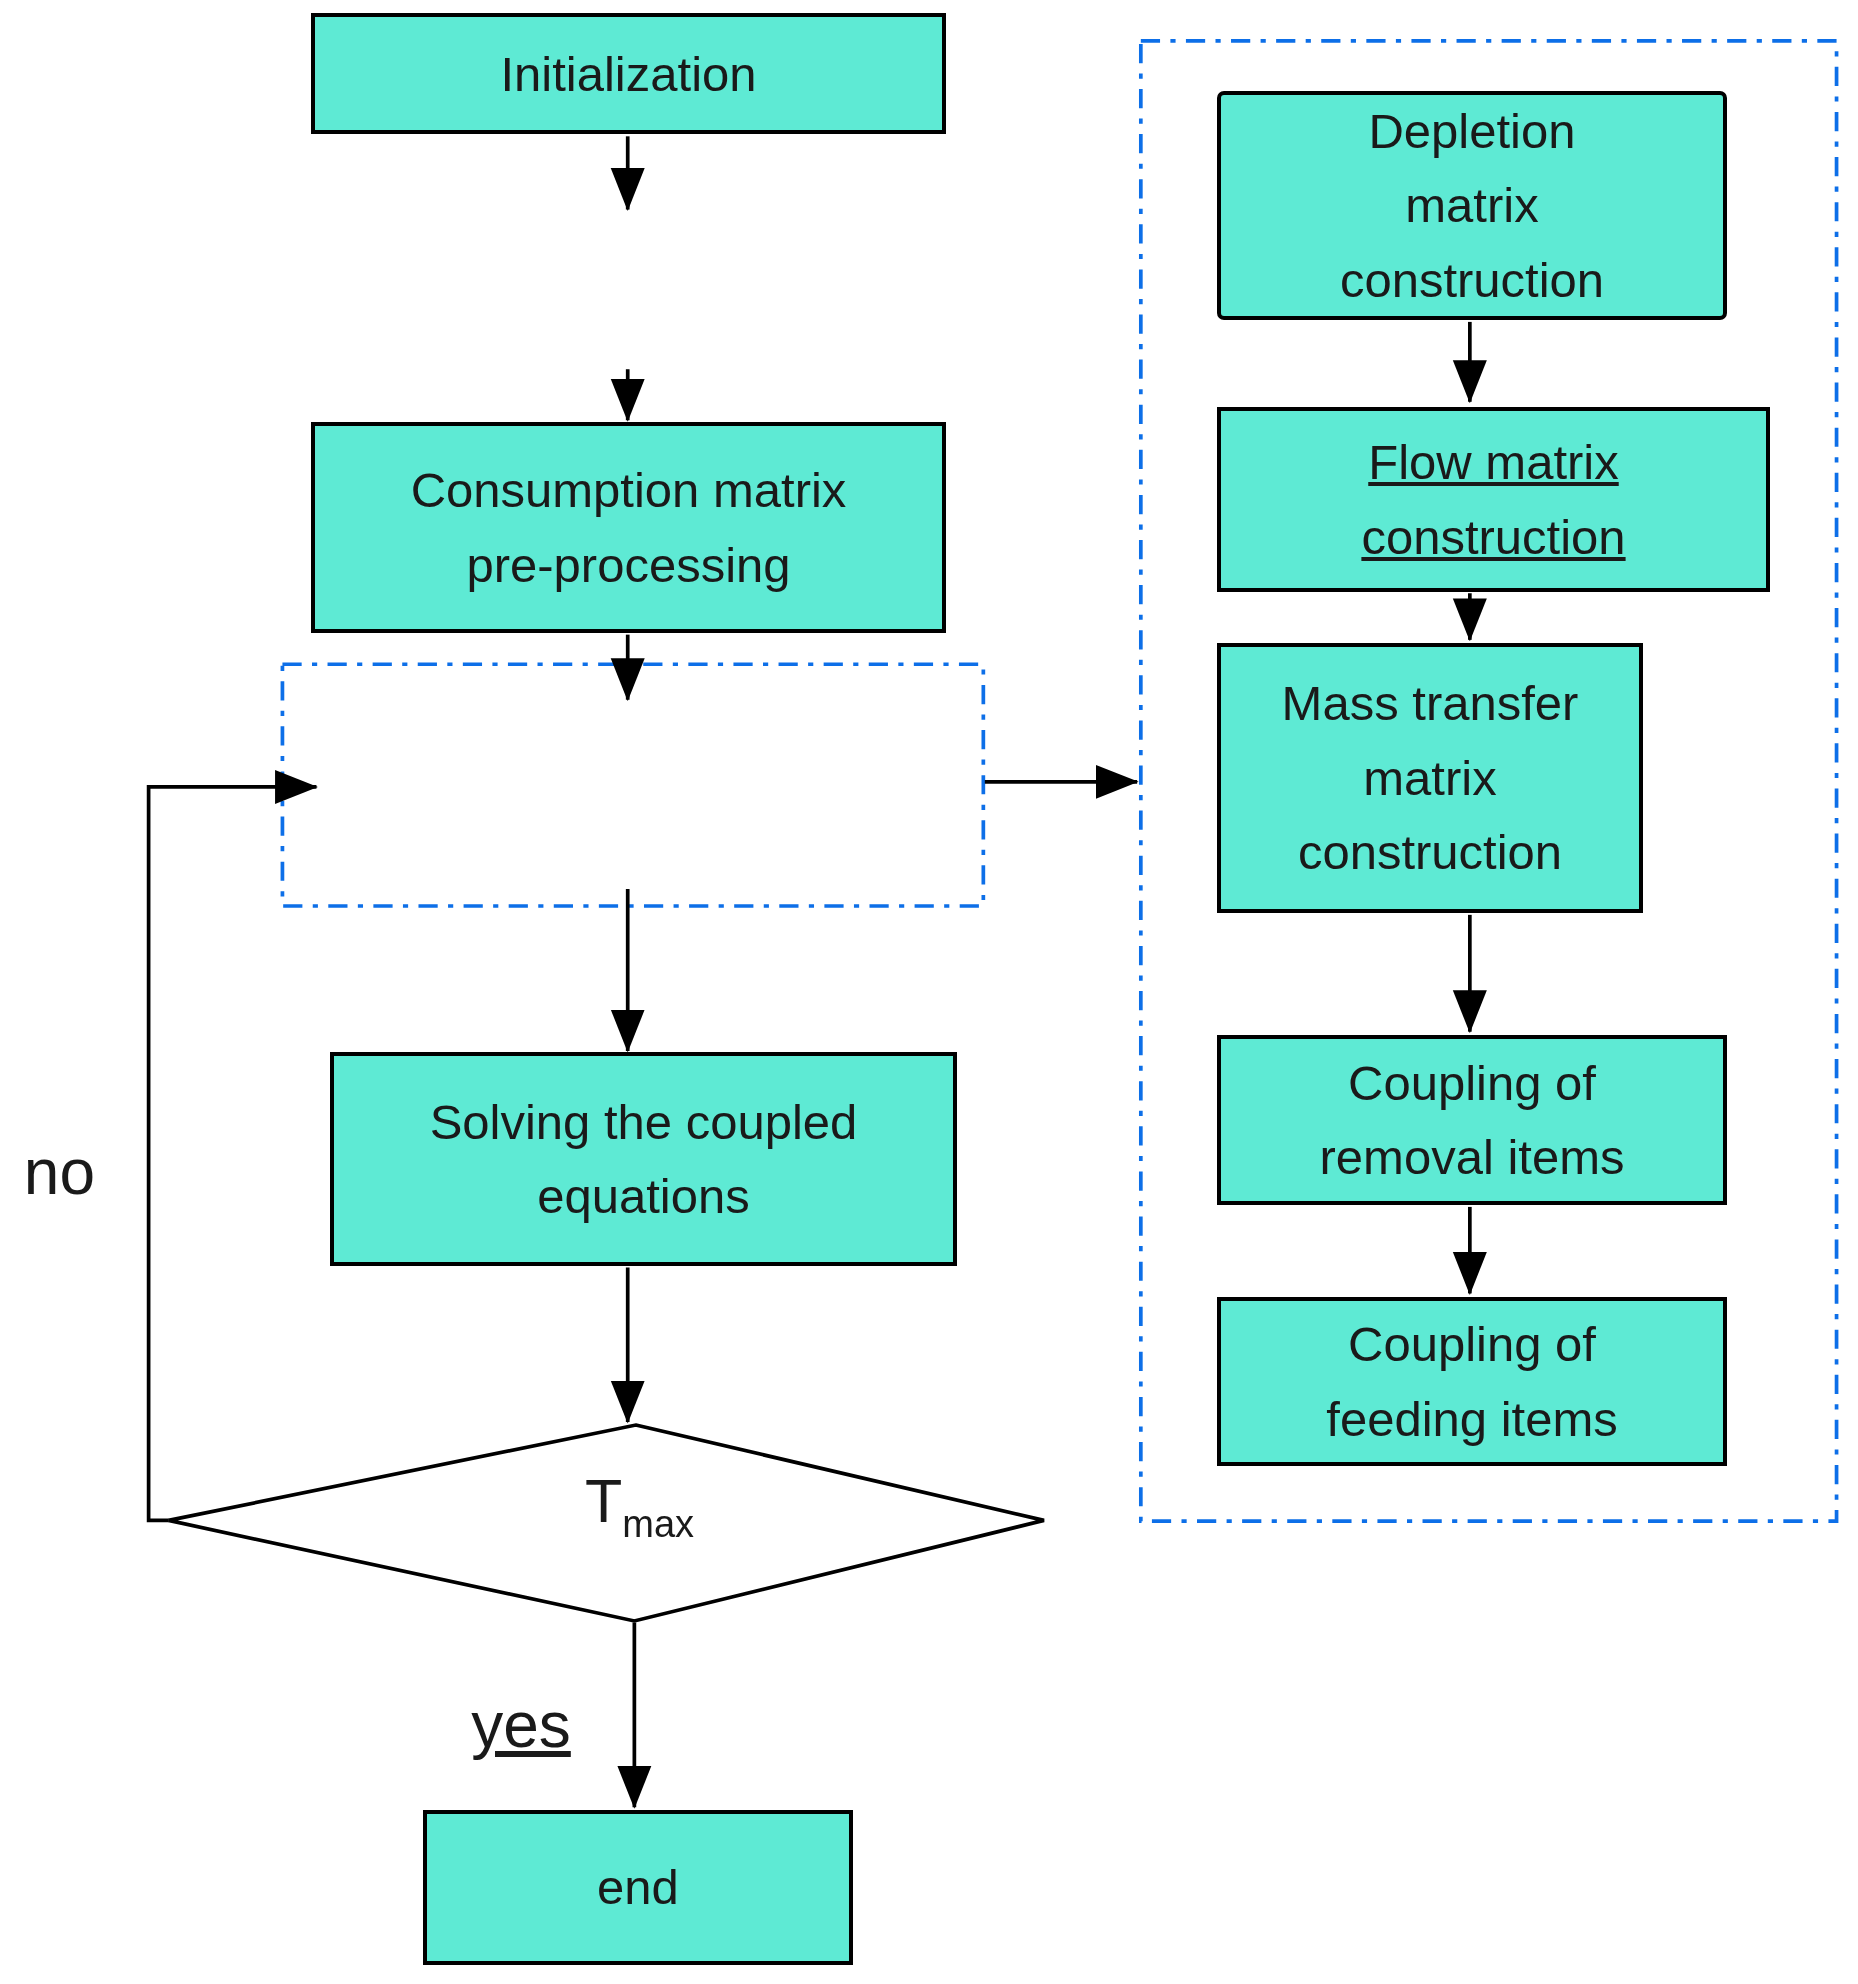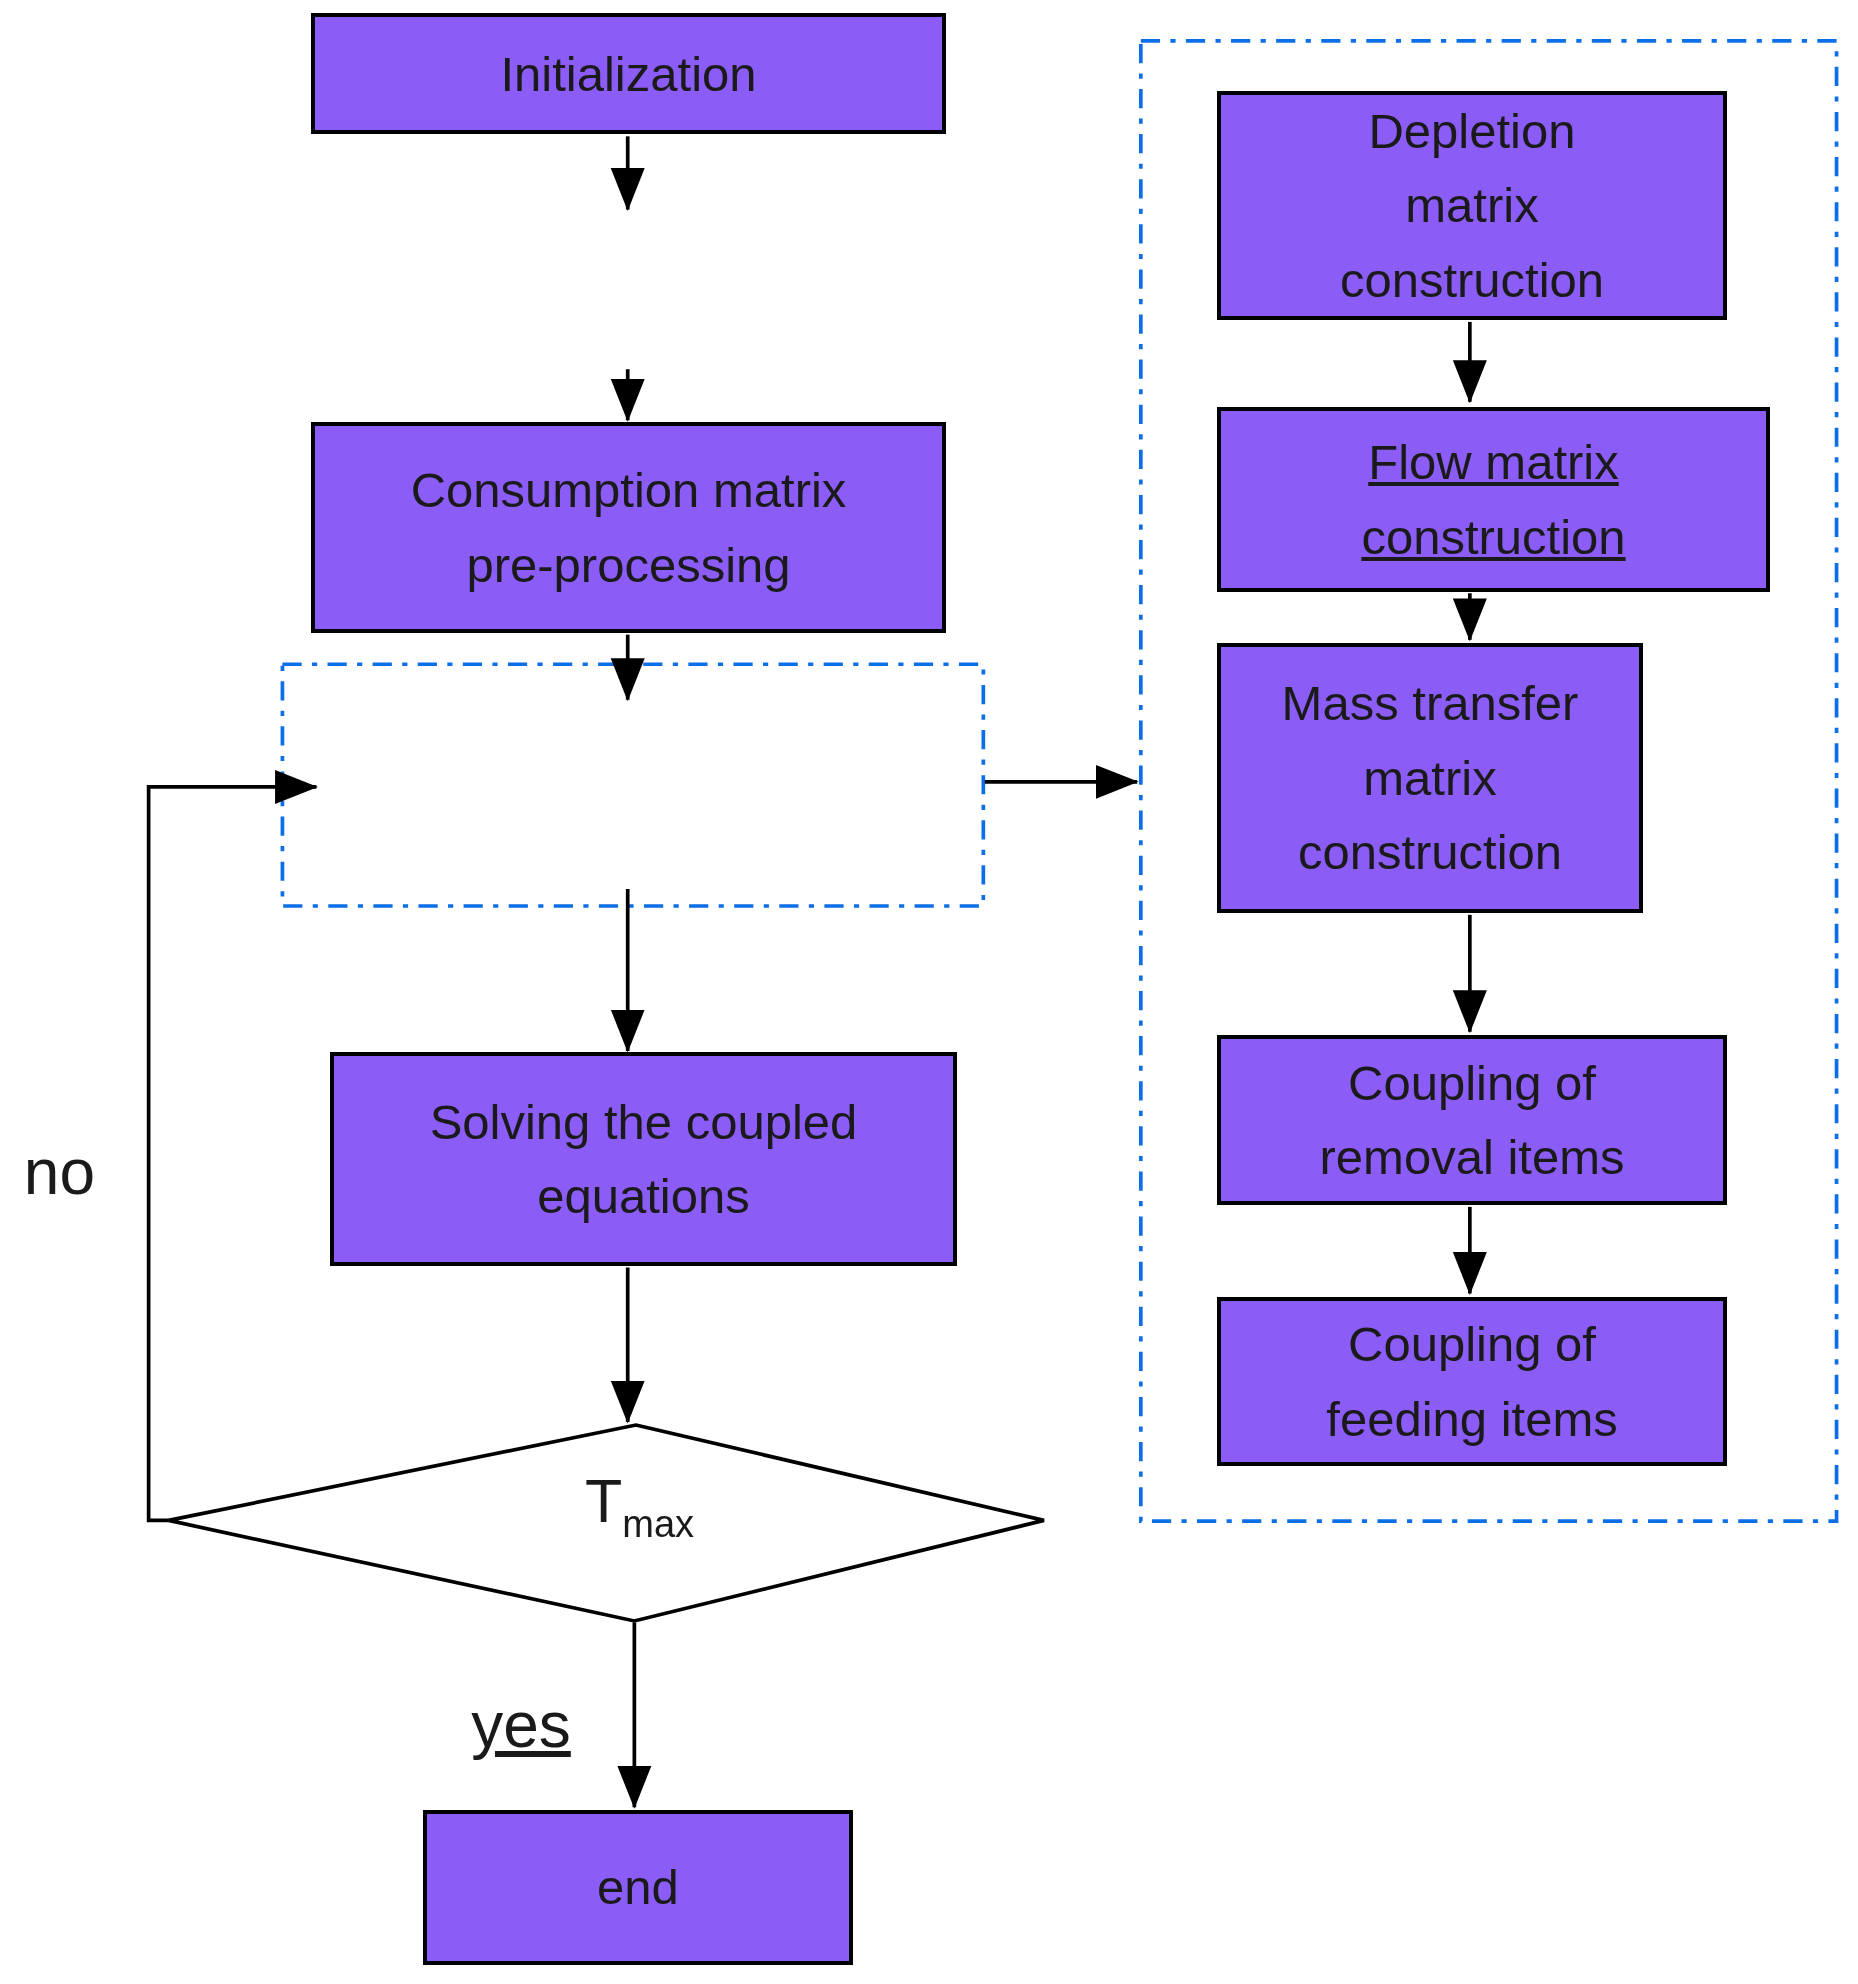--- a/index.html
+++ b/index.html
@@ -2,21 +2,21 @@
 <html style="font-size:12px"><head>
 <meta charset="utf-8">
 <style>
   html,body{margin:0;padding:0;background:#ffffff;}
   body{width:1858px;height:1985px;position:relative;font-family:"Liberation Sans",sans-serif;color:#1a1a1a;}
   .canvas{position:absolute;left:0;top:0;width:1858px;height:1985px;}
   .layer{position:absolute;left:0;top:0;}
   .box{
     position:absolute;
     border:4.4px solid #000;
-    background:#8b5cf6;
+    background:#5eead4;
     display:flex;align-items:center;justify-content:center;
     text-align:center;
     box-sizing:border-box;
     z-index:2;
   }
   .lbl{
     font-size:49px;
     line-height:1.52;
     white-space:pre-line;
     display:block;
@@ -89,21 +89,21 @@
     <span class="lbl">end</span>
   </div>
 
   <div class="tmax" style="left:547px;top:1466px;width:185px;">
     <span class="main">T</span><span class="sub">max</span>
   </div>
 
   <div class="edge-label" style="left:7.4px;top:1135px;width:104px;">no</div>
   <div class="edge-label" style="left:458px;top:1688px;width:126px;text-decoration:underline;">yes</div>
 
-  <div class="box" style="left:1217px;top:91px;width:510px;height:229px;">
+  <div class="box" style="left:1217px;top:91px;width:510px;height:229px;border-radius:7px;">
     <span class="lbl">Depletion
 matrix
 construction</span>
   </div>
 
   <div class="box" style="left:1217px;top:407px;width:553px;height:185px;text-decoration:underline;">
     <span class="lbl">Flow matrix
 construction</span>
   </div>
 

